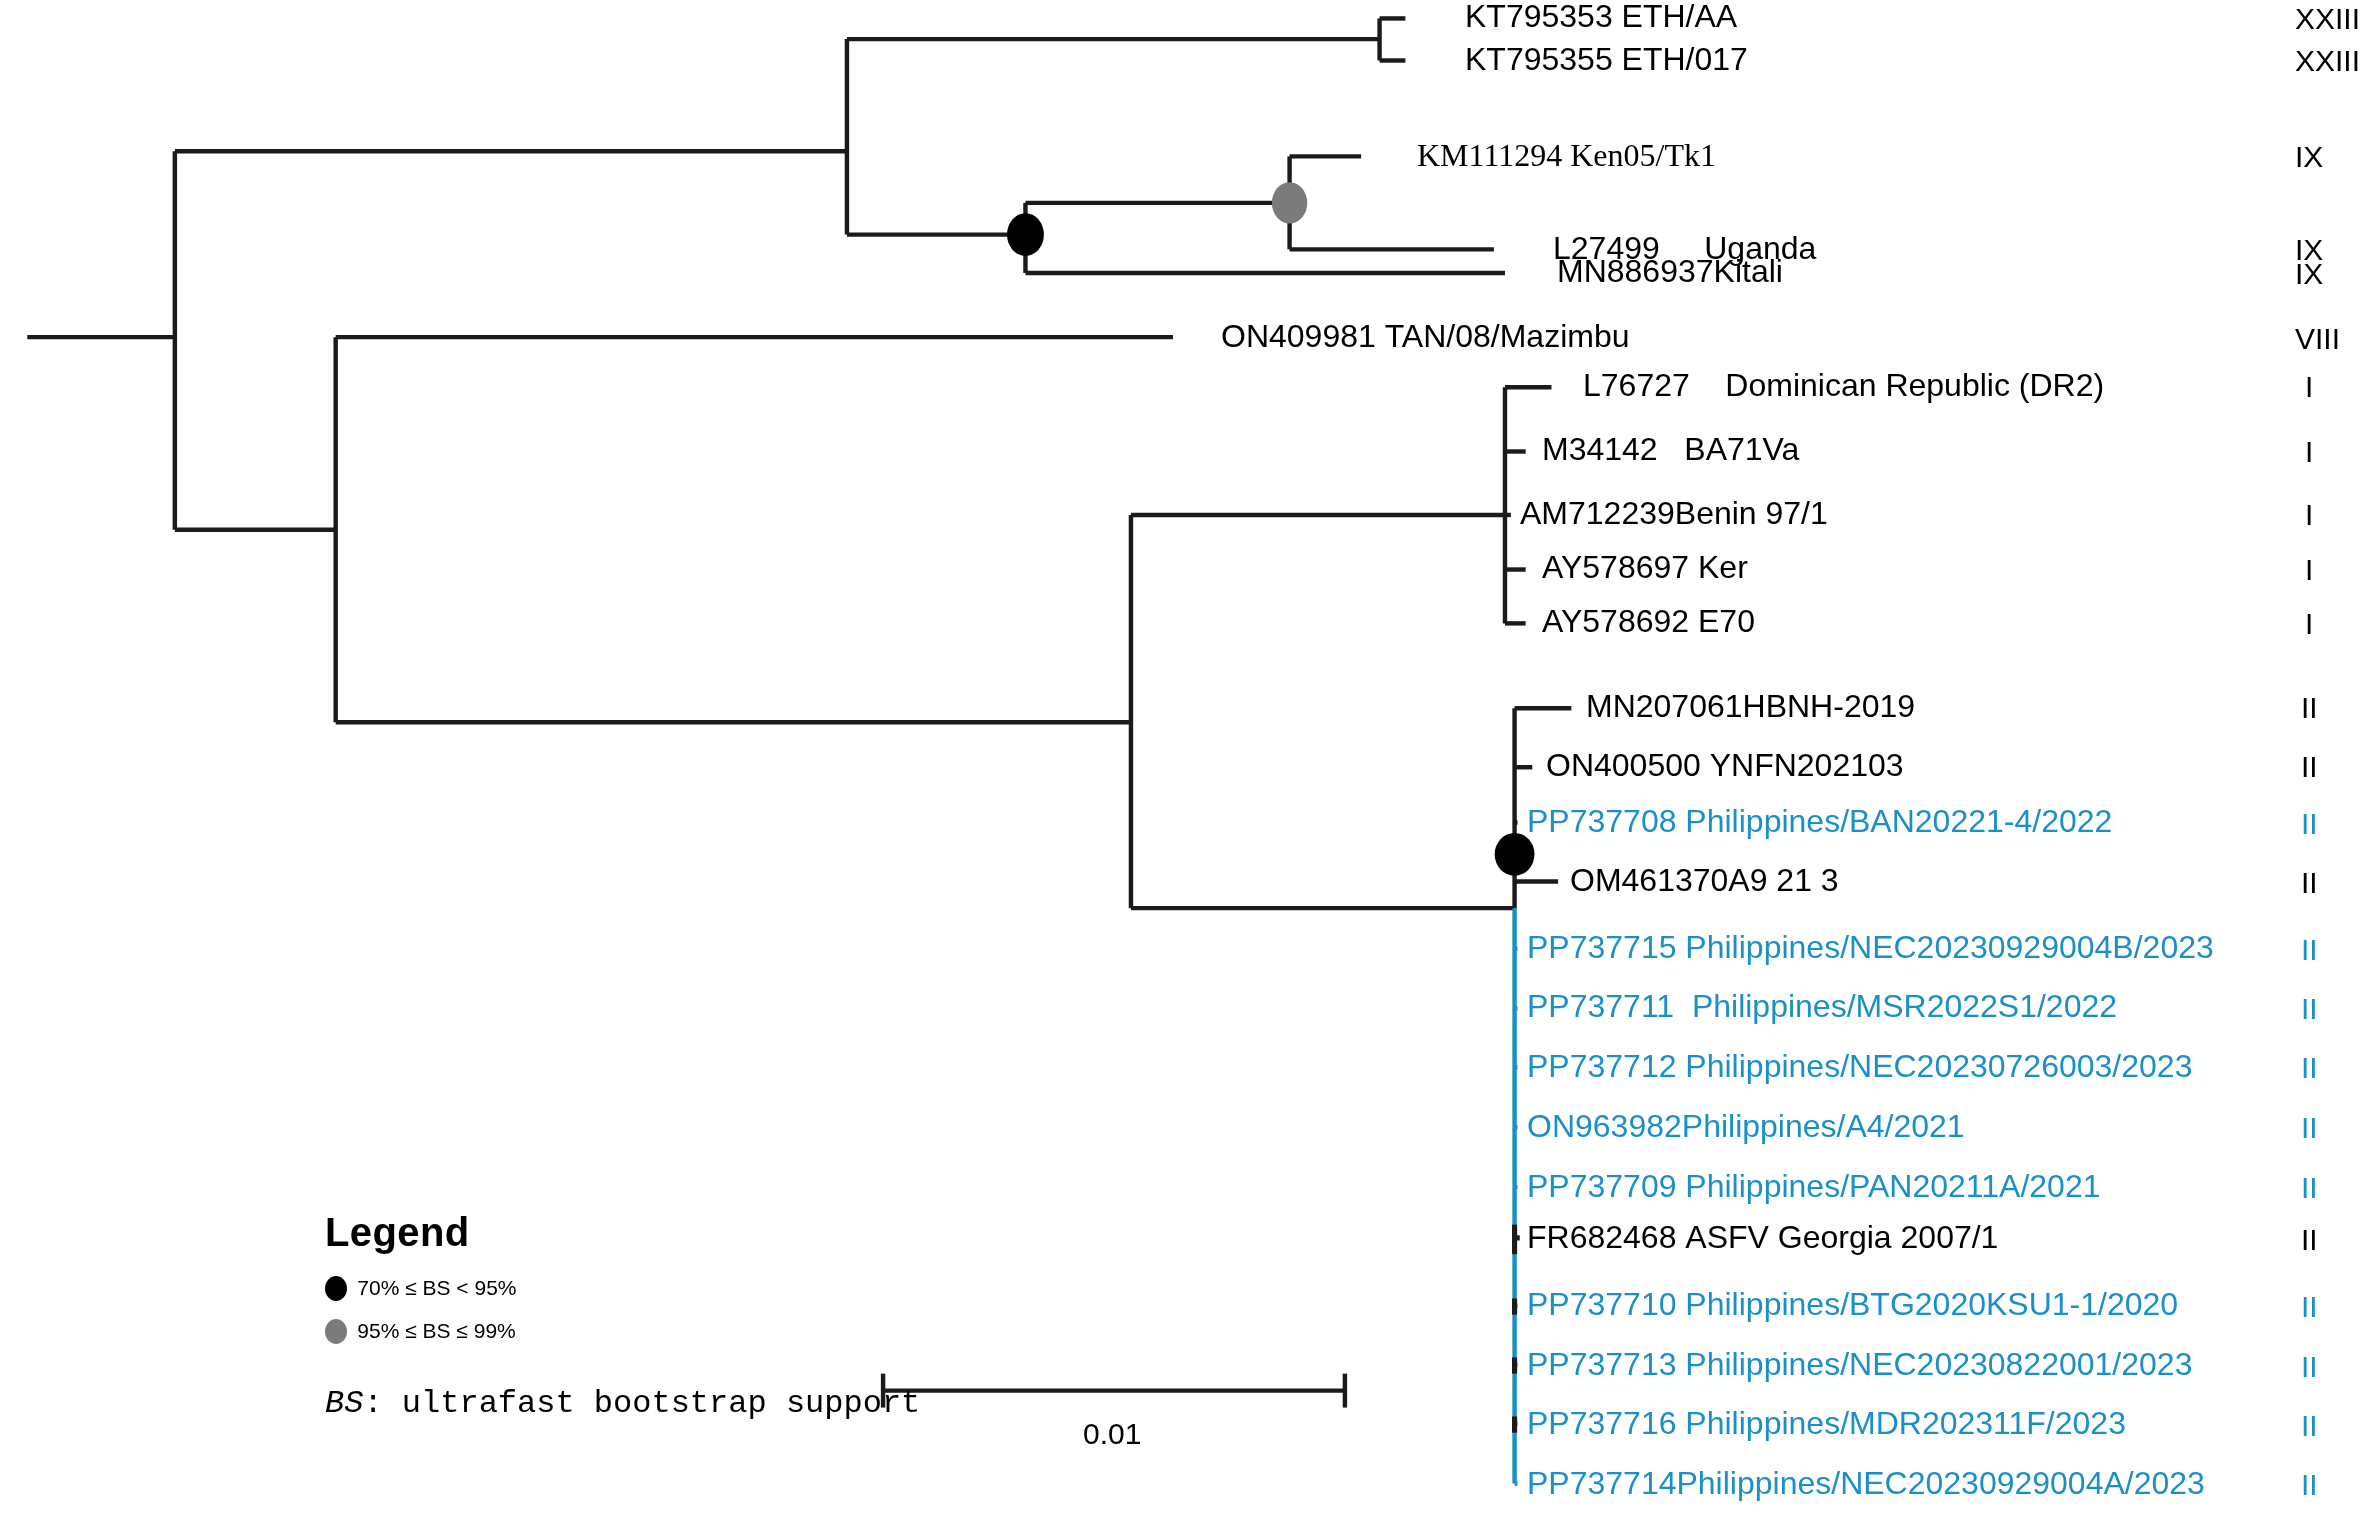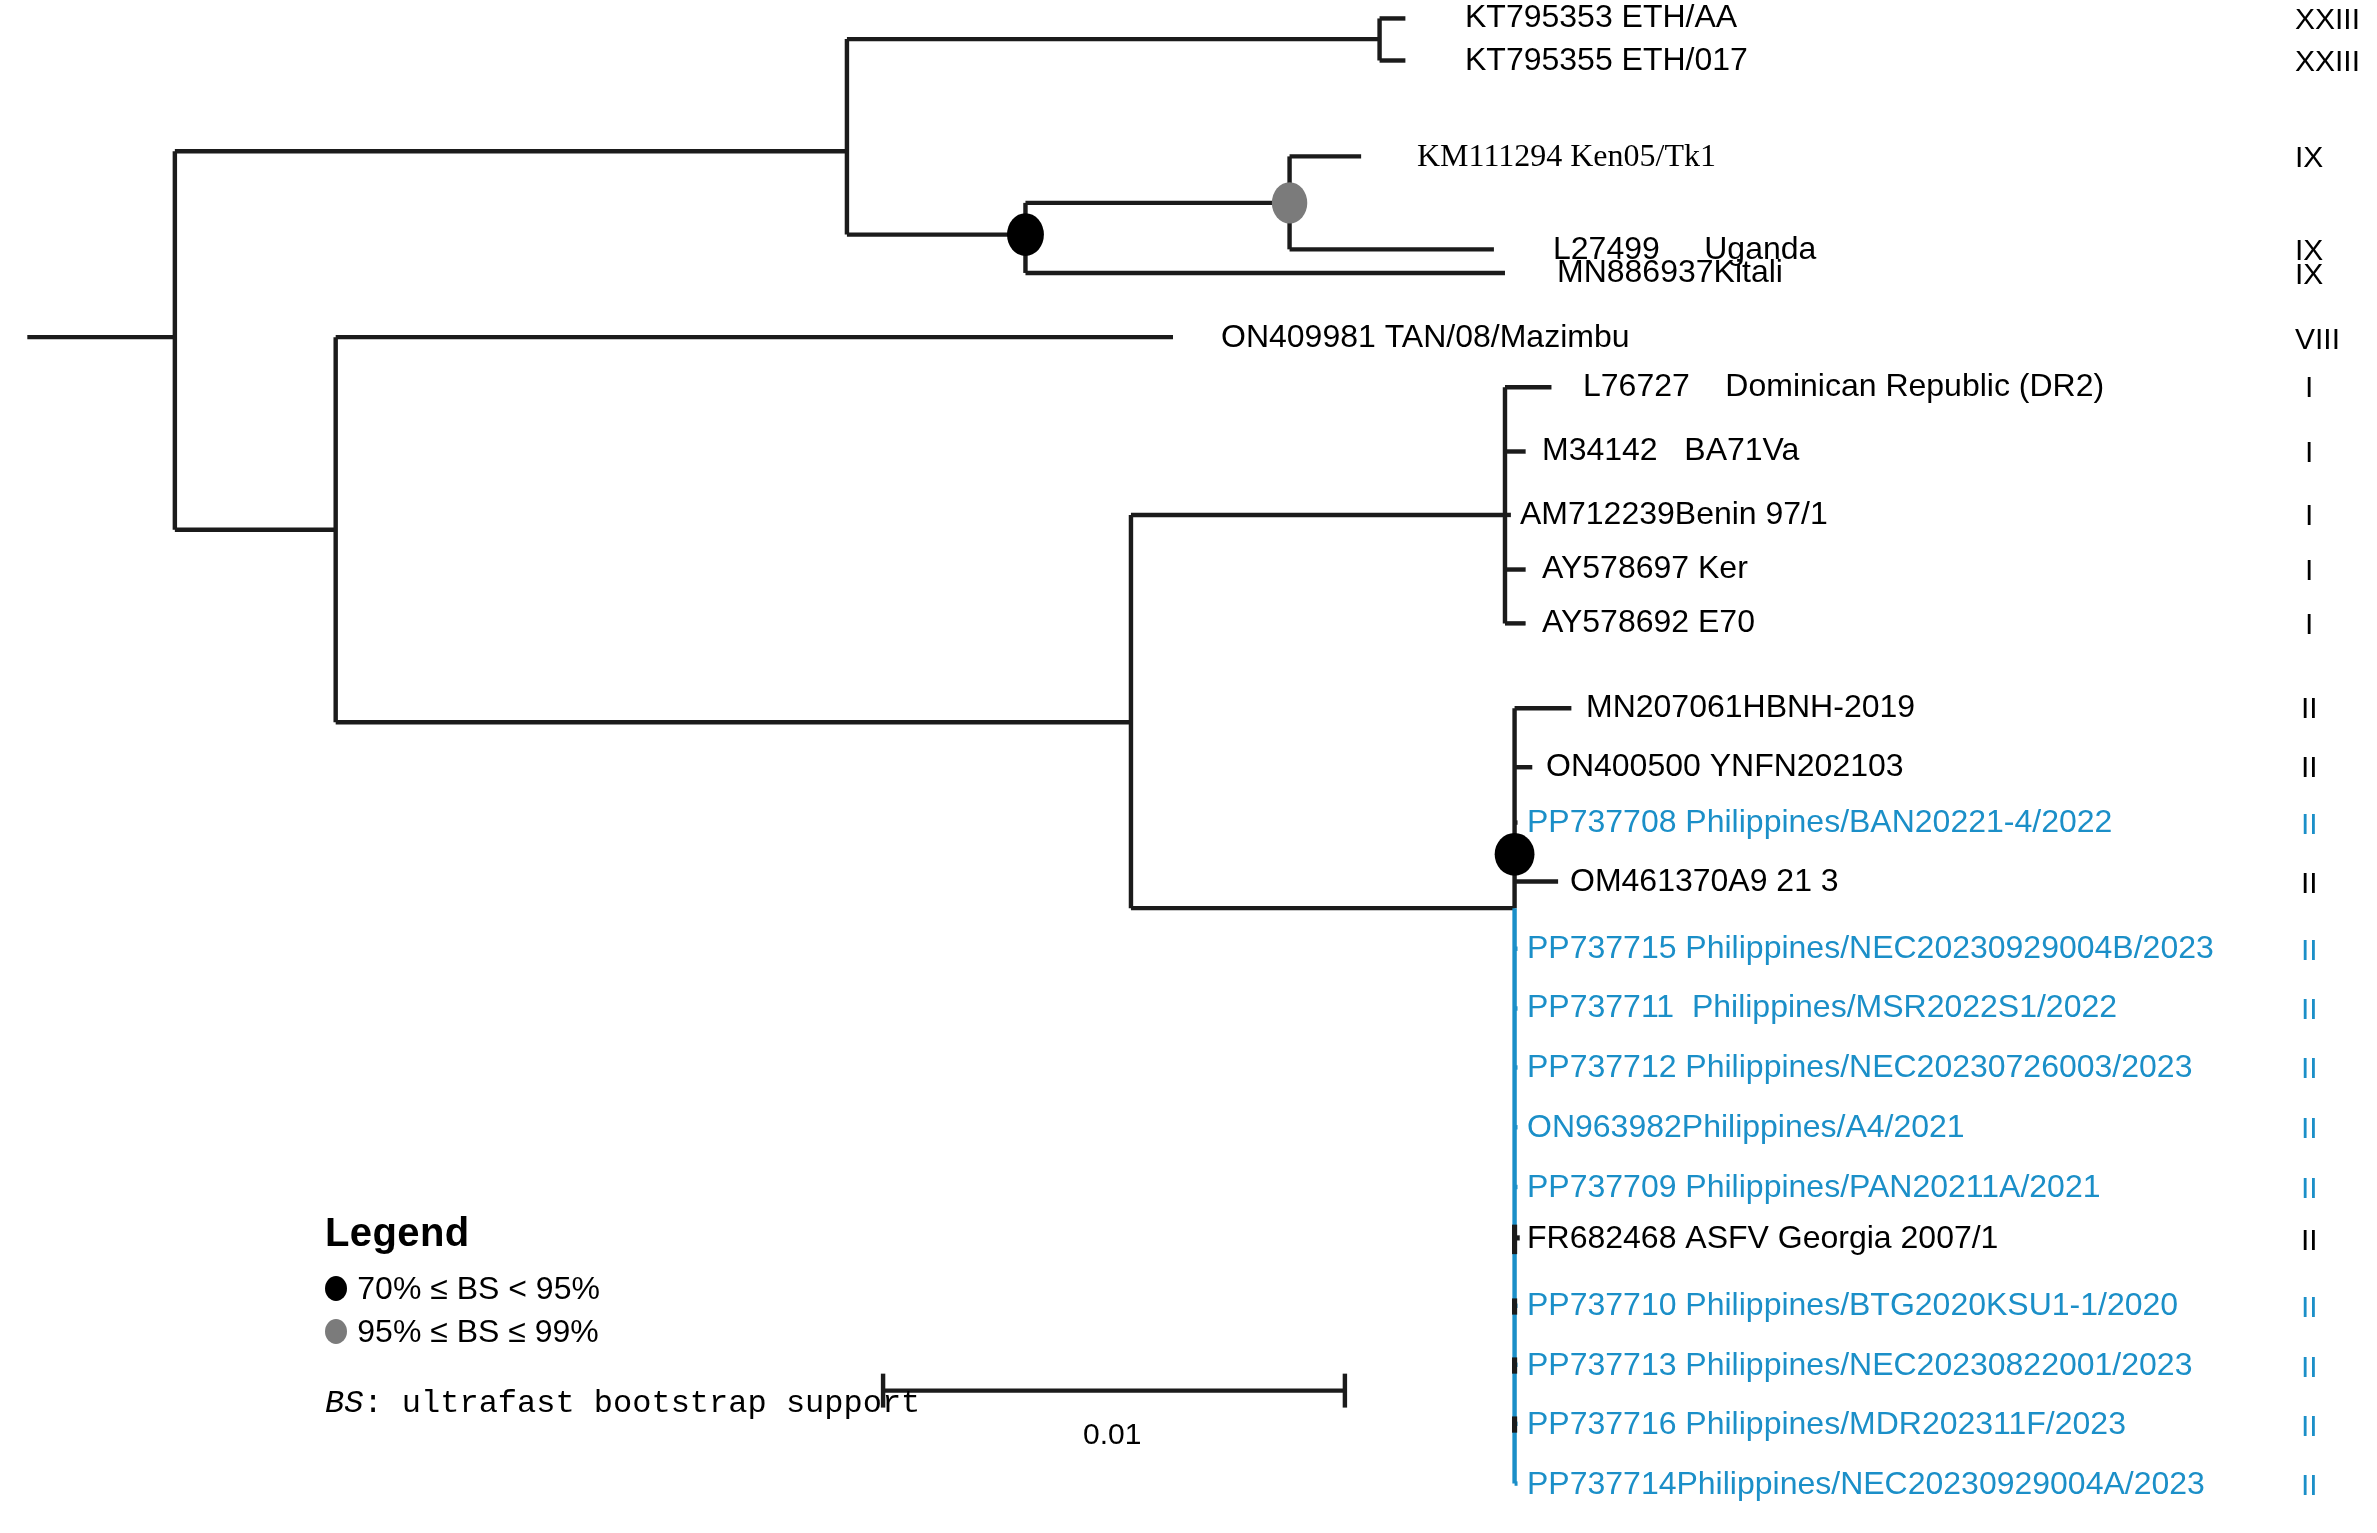--- a/index.html
+++ b/index.html
@@ -12,21 +12,21 @@
   .nm{display:inline-block;}
   .geno{position:absolute;font-size:30px;white-space:nowrap;color:#000;text-align:left;}
   .geno.hl{color:#1b8fc8;}
   .legend-box{position:absolute;left:325px;top:1210px;width:561px;}
   .legend-title{font-size:40px;font-weight:bold;letter-spacing:0.4px;margin:0 0 13.3px 0;}
   .legend-row{display:flex;align-items:center;height:40px;margin-bottom:3px;}
   .dot{display:inline-block;width:22px;height:25px;border-radius:50%;margin-right:10.3px;flex:0 0 auto;}
   .dot.black{background:#000;}
   .dot.gray{background:#7b7b7b;}
   .dot.open{background:#fff;border:3px solid #000;width:19px;height:22px;box-sizing:border-box;}
-  .legend-text{font-size:32px;white-space:nowrap;}
+  .legend-text{font-size:21px;white-space:nowrap;}
   .legend-note{font-size:32px;margin-top:34px;white-space:nowrap;font-family:Liberation Mono, monospace;}
   .legend-note i{font-style:italic;}
   .scalelabel{position:absolute;font-size:30px;}
 </style>
 </head>
 <body>
 
 <div id="root">
 
   <svg id="tree" viewBox="0 0 3222 2078" xmlns="http://www.w3.org/2000/svg">

